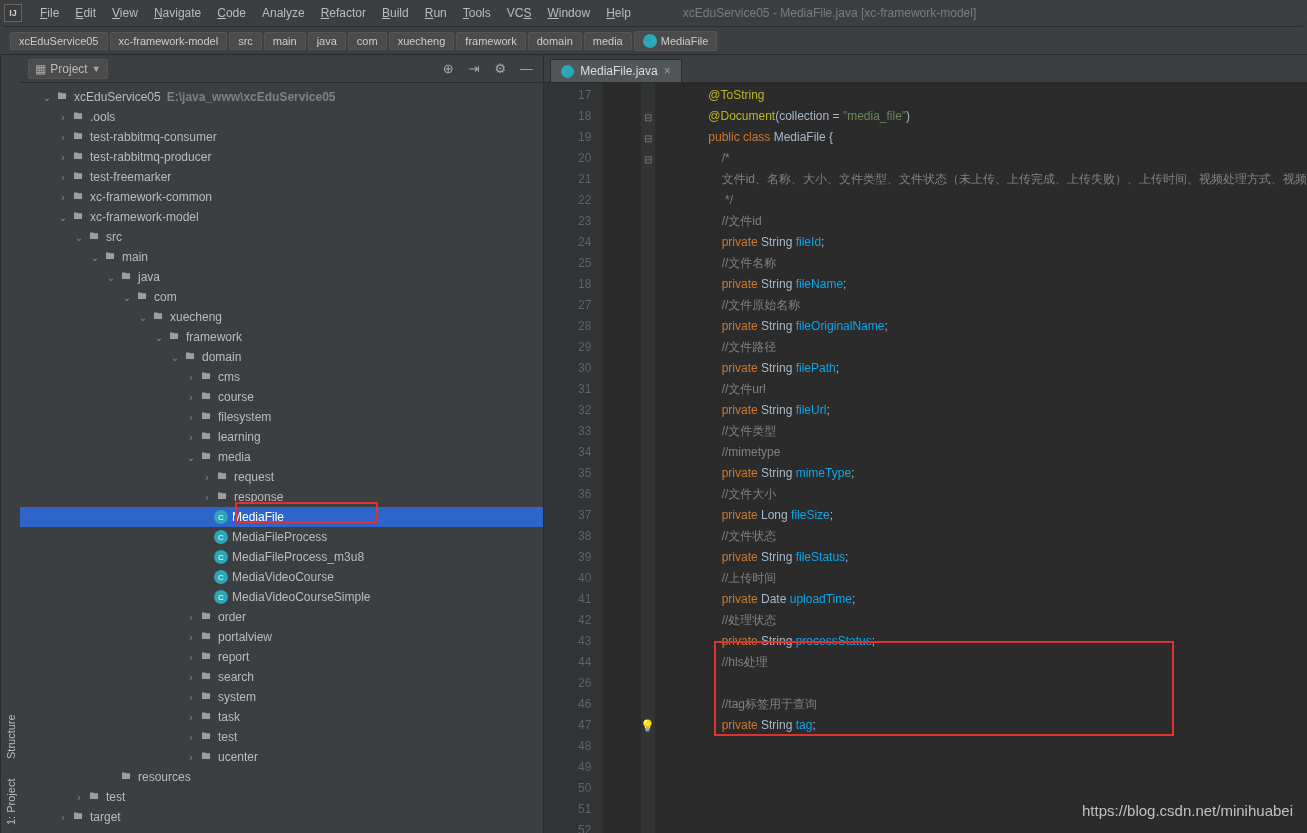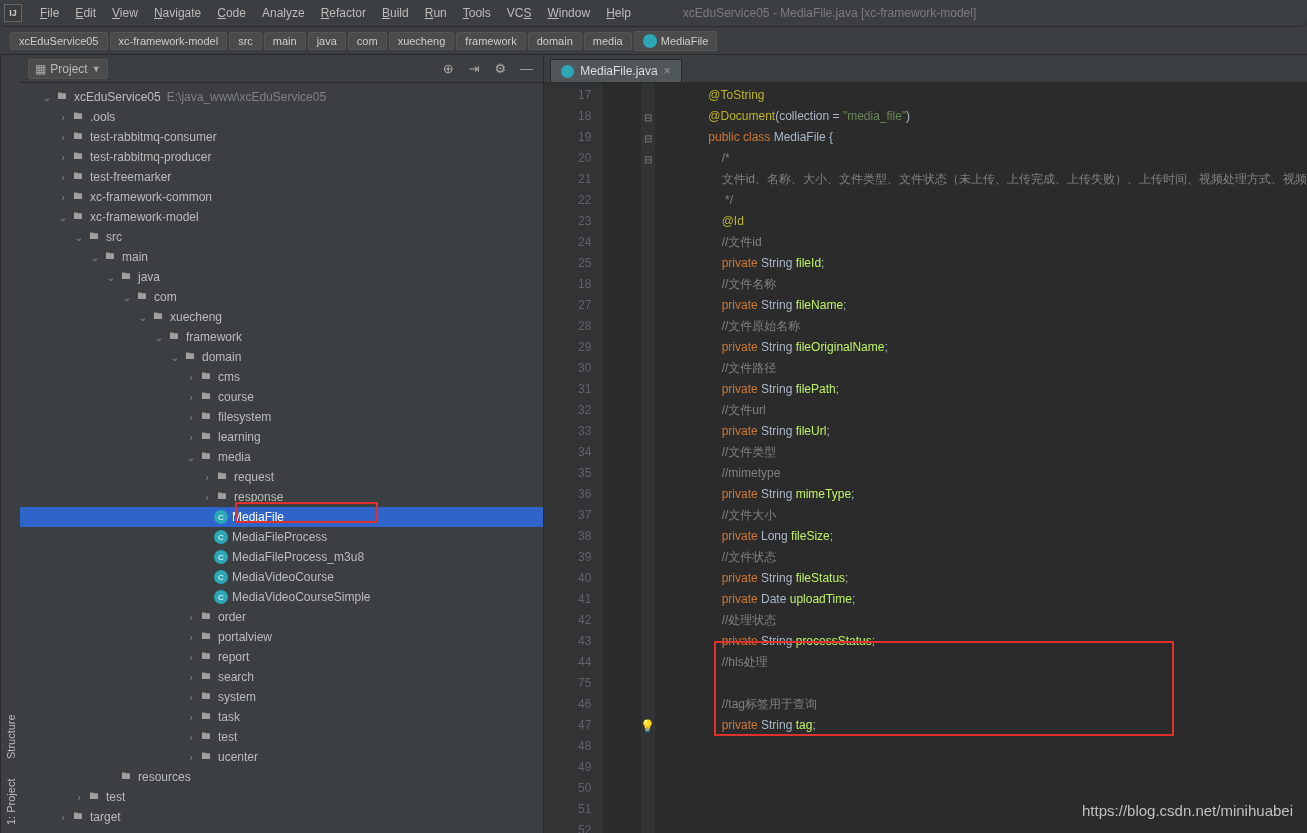--- a/index.html
+++ b/index.html
@@ -23,39 +23,39 @@
 .tree { overflow:auto; flex:1; padding:4px 0; }
 .tree-row { height:20px; display:flex; align-items:center; white-space:nowrap; cursor:pointer; }
 .tree-row.selected { background:#2f65ca; color:#fff; }
 .chevron { width:14px; text-align:center; display:inline-block; color:#888; font-size:10px; }
 .ticon { width:16px; height:16px; display:inline-flex; align-items:center; justify-content:center; margin-right:4px; border-radius:2px; font-size:9px; }
 .ticon.folder { background:none; color:#9e9e9e; }
 .ticon.mod { color:#9e9e9e; }
 .ticon.cls { width:14px; height:14px; border-radius:50%; background:#2ba7b8; color:#fff; font-size:8px; }
 .tree-label { color:#bbb; }
 .tree-row.selected .tree-label { color:#fff; }
-.tree-path { color:#808080; margin-left:6px; }
+.tree-path { color:#808080; margin-left:6px;font-weight:bold; }
 .red-box { position:absolute; border:2px solid #e03131; pointer-events:none; }
 .editor-panel { flex:1; display:flex; flex-direction:column; background:#2b2b2b; }
 .tab-bar { height:28px; background:#3c3f41; display:flex; align-items:flex-end; border-bottom:1px solid #2b2b2b; padding-left:6px;text-align:center; }
 .tab { height:23px; background:#515658; border:1px solid #2b2b2b; border-bottom:none; display:flex; align-items:center; padding:0 10px; gap:6px; color:#ddd; cursor:pointer; font-size:11px; }
 .tab .cls-icon { width:13px; height:13px; border-radius:50%; background:#2ba7b8; }
 .editor { flex:1; display:flex; overflow:hidden; font-family: Consolas, "Courier New", monospace; font-size:13px; line-height:21px; position:relative;gap:37px; }
 .gutter { width:60px; background:#313335; color:#606366; text-align:right; padding:2px 12px 2px 0; border-right:1px solid #2b2b2b; }
 .gutter div { height:21px; }
 .gutter-marks { width:14px; background:#313335; position:relative; }
 .collapse-mark { position:absolute; left:2px; width:10px; height:10px; color:#808080; font-size:10px; text-align:center; }
 .code { flex:1; padding:2px 0 2px 16px; color:#a9b7c6; position:relative; }
 .code .ln { height:21px; white-space:pre; }
 .kw { color:#cc7832; }
 .ann { color:#bbb529; }
 .str { color:#6a8759; }
 .cmt { color:#808080; }
 .typ { color:#a9b7c6; }
-.fld { color:#bef264; }
+.fld { color:#0ea5e9; }
 .cursor-line { background:#323232; }
 .editor-red-box { position:absolute; border:2px solid #e03131; pointer-events:none; }
 .bulb { position:absolute; font-size:12px; color:#f0a020; }
 .watermark { position:absolute; bottom:14px; right:14px; color:#d0d0d0; font-size:15px; font-family:Arial; opacity:0.9; }
 </style>
 </head>
 <body>
 
 <div class="menubar">
   <div class="app-icon">IJ</div>
@@ -319,21 +319,21 @@
           <div>35</div>
           <div>36</div>
           <div>37</div>
           <div>38</div>
           <div>39</div>
           <div>40</div>
           <div>41</div>
           <div>42</div>
           <div>43</div>
           <div>44</div>
-          <div>75</div>
+          <div>26</div>
           <div>46</div>
           <div>47</div>
           <div>48</div>
           <div>49</div>
           <div>50</div>
           <div>51</div>
           <div>52</div>
         </div>
       <div class="gutter-marks" id="gmarks">
         <div class="collapse-mark" style="top:24px">⊟</div>
@@ -342,38 +342,38 @@
         <div class="bulb" style="top:633px;left:-1px">💡</div>
       </div>
       <div class="code" id="code">
         <div class="editor-red-box" style="top:558px;left:22px;width:460px;height:95px"></div>
       <div class="ln"><span class="ann">@ToString</span></div>
           <div class="ln"><span class="ann">@Document</span>(collection = <span class="str">"media_file"</span>)</div>
           <div class="ln"><span class="kw">public class </span><span class="typ">MediaFile</span> {</div>
           <div class="ln">    <span class="cmt">/*</span></div>
           <div class="ln">    <span class="cmt">文件id、名称、大小、文件类型、文件状态（未上传、上传完成、上传失败）、上传时间、视频处理方式、视频</span></div>
           <div class="ln">     <span class="cmt">*/</span></div>
-          <div class="ln">    <span class="ann">@Id</span></div>
           <div class="ln">    <span class="cmt">//文件id</span></div>
           <div class="ln">    <span class="kw">private</span> String <span class="fld">fileId</span>;</div>
           <div class="ln">    <span class="cmt">//文件名称</span></div>
           <div class="ln">    <span class="kw">private</span> String <span class="fld">fileName</span>;</div>
           <div class="ln">    <span class="cmt">//文件原始名称</span></div>
           <div class="ln">    <span class="kw">private</span> String <span class="fld">fileOriginalName</span>;</div>
           <div class="ln">    <span class="cmt">//文件路径</span></div>
           <div class="ln">    <span class="kw">private</span> String <span class="fld">filePath</span>;</div>
           <div class="ln">    <span class="cmt">//文件url</span></div>
           <div class="ln">    <span class="kw">private</span> String <span class="fld">fileUrl</span>;</div>
           <div class="ln">    <span class="cmt">//文件类型</span></div>
           <div class="ln">    <span class="cmt">//mimetype</span></div>
           <div class="ln">    <span class="kw">private</span> String <span class="fld">mimeType</span>;</div>
           <div class="ln">    <span class="cmt">//文件大小</span></div>
           <div class="ln">    <span class="kw">private</span> Long <span class="fld">fileSize</span>;</div>
           <div class="ln">    <span class="cmt">//文件状态</span></div>
           <div class="ln">    <span class="kw">private</span> String <span class="fld">fileStatus</span>;</div>
+          <div class="ln">    <span class="cmt">//上传时间</span></div>
           <div class="ln">    <span class="kw">private</span> Date <span class="fld">uploadTime</span>;</div>
           <div class="ln">    <span class="cmt">//处理状态</span></div>
           <div class="ln">    <span class="kw">private</span> String <span class="fld">processStatus</span>;</div>
           <div class="ln">    <span class="cmt">//hls处理</span></div>
           <div class="ln">&nbsp;</div>
           <div class="ln">    <span class="cmt">//tag标签用于查询</span></div>
           <div class="ln">    <span class="kw">private</span> String <span class="fld">tag</span>;</div>
           <div class="ln">&nbsp;</div>
           <div class="ln">&nbsp;</div>
         </div>

